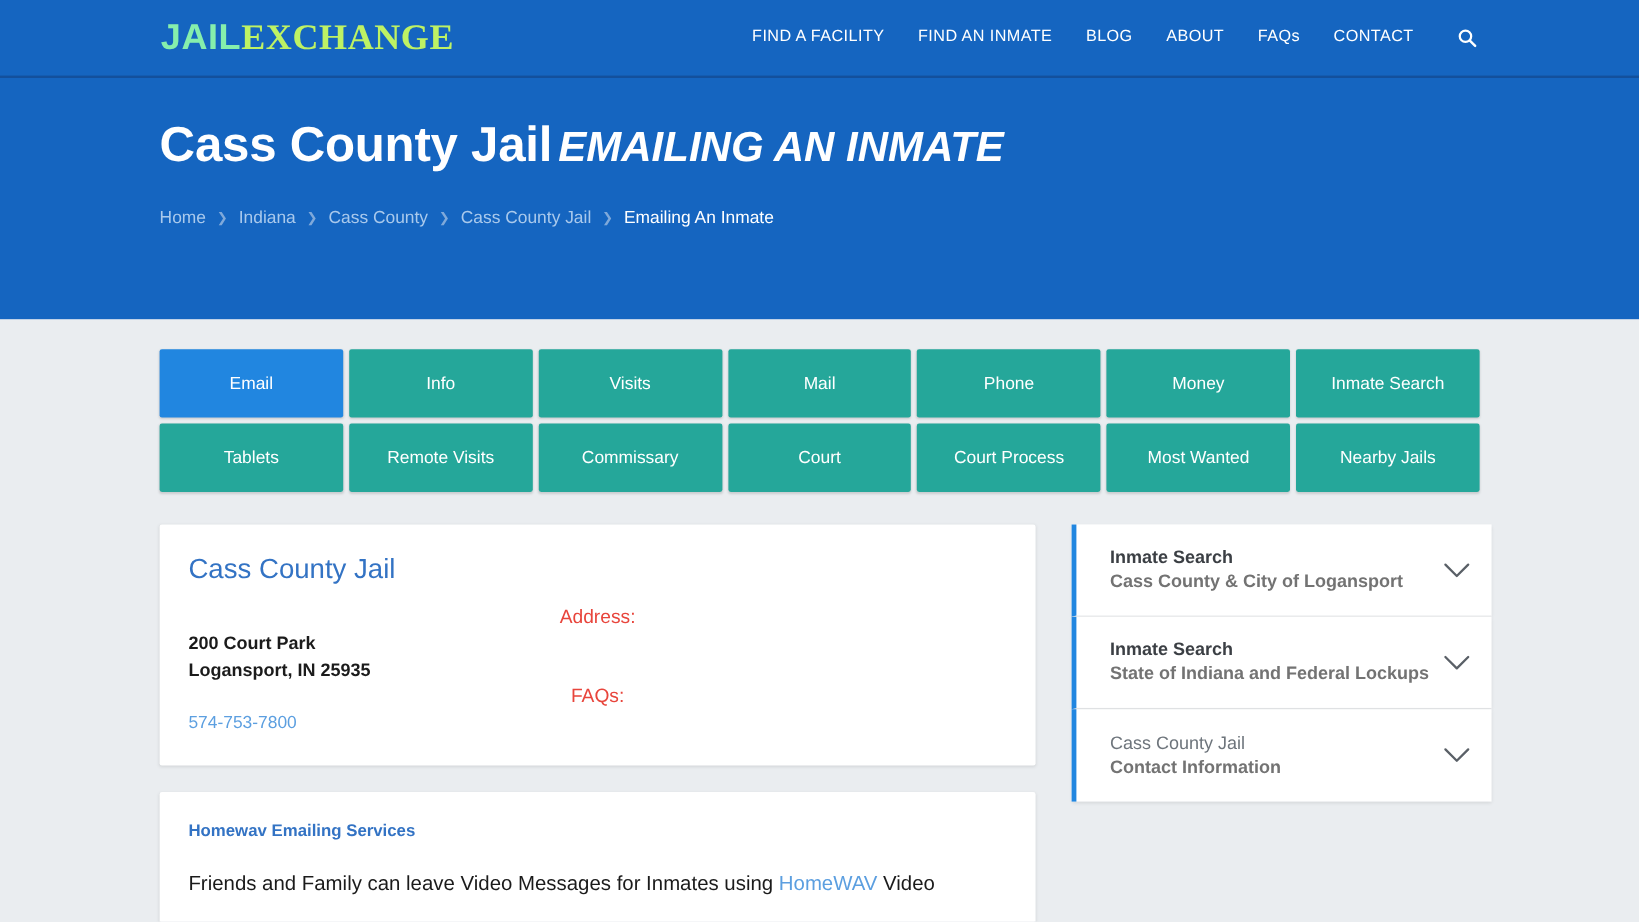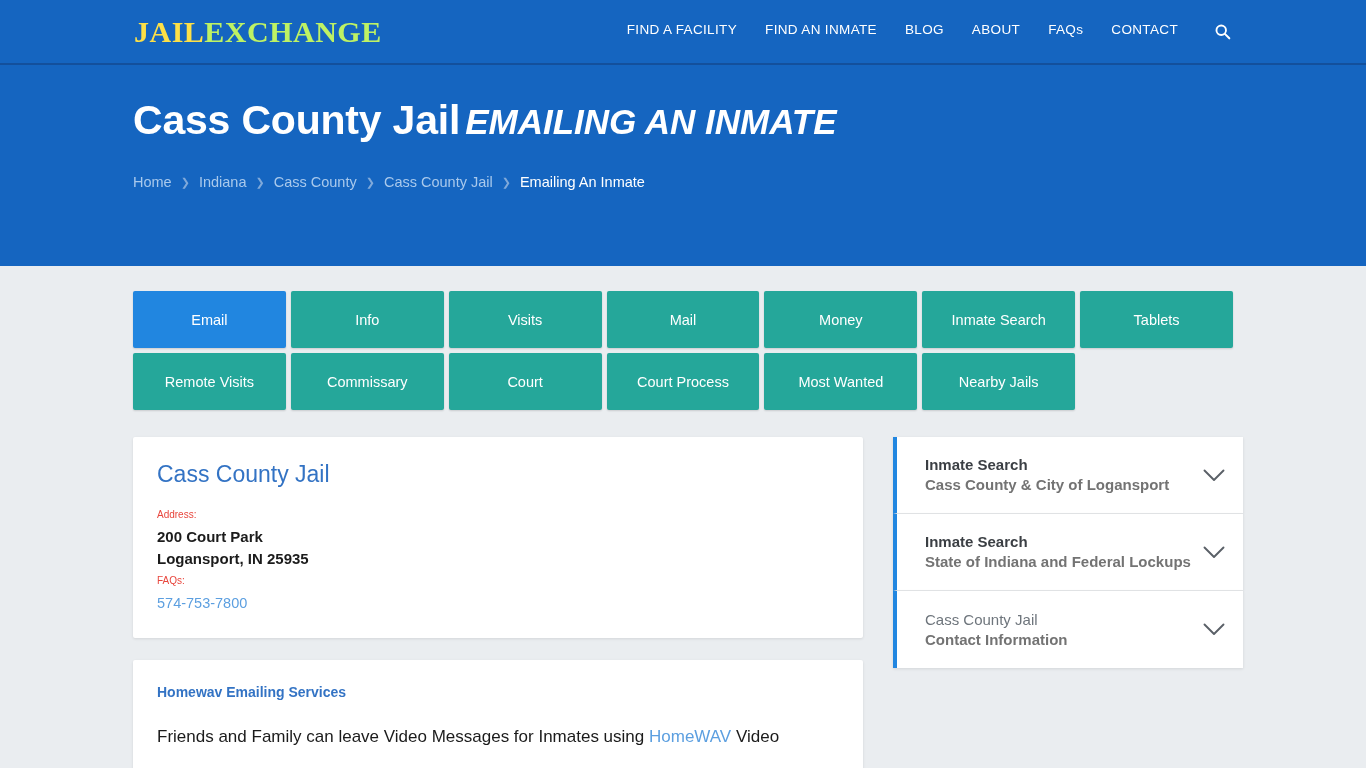--- a/index.html
+++ b/index.html
@@ -36,21 +36,21 @@
     padding: 0 1px;
   }
   .logo {
     font-size: 30px;
     font-weight: bold;
     letter-spacing: 0.5px;
     line-height: 1;
     white-space: nowrap;
     cursor: pointer;
   }
-  .logo .jail { color: #fde047; font-family: Liberation Serif, serif; }
+  .logo .jail { color: #86efac; }
   .logo .exchange { color: #bef264; font-family: Liberation Serif, serif; }
 
   .main-nav {
     display: flex;
     align-items: flex-start;
     gap: 28px;
   }
   .nav-link {
     color: #ffffff;
     font-size: 13.5px;
@@ -171,22 +171,23 @@
   .card + .card { margin-top: 22px; }
 
   .facility-name {
     color: #3373c4;
     font-size: 23px;
     font-weight: normal;
     margin-bottom: 16px;
   }
   .field-label {
     color: #e8453c;
-    font-size: 10px;
+    font-size: 16px;
     line-height: 22px;
+    text-align: center;
   }
   .field-value {
     color: #1b1b1b;
     font-size: 15px;
     font-weight: bold;
     line-height: 22px;
   }
   .field-link {
     color: #5c9fe0;
     font-size: 14.5px;
@@ -303,20 +304,21 @@
   </div>
 </section>
 
 <main class="page-wrap">
 
   <div class="tab-grid">
     <button class="tab-btn active">Email</button>
     <button class="tab-btn">Info</button>
     <button class="tab-btn">Visits</button>
     <button class="tab-btn">Mail</button>
+    <button class="tab-btn">Phone</button>
     <button class="tab-btn">Money</button>
     <button class="tab-btn">Inmate Search</button>
     <button class="tab-btn">Tablets</button>
     <button class="tab-btn">Remote Visits</button>
     <button class="tab-btn">Commissary</button>
     <button class="tab-btn">Court</button>
     <button class="tab-btn">Court Process</button>
     <button class="tab-btn">Most Wanted</button>
     <button class="tab-btn">Nearby Jails</button>
   </div>

